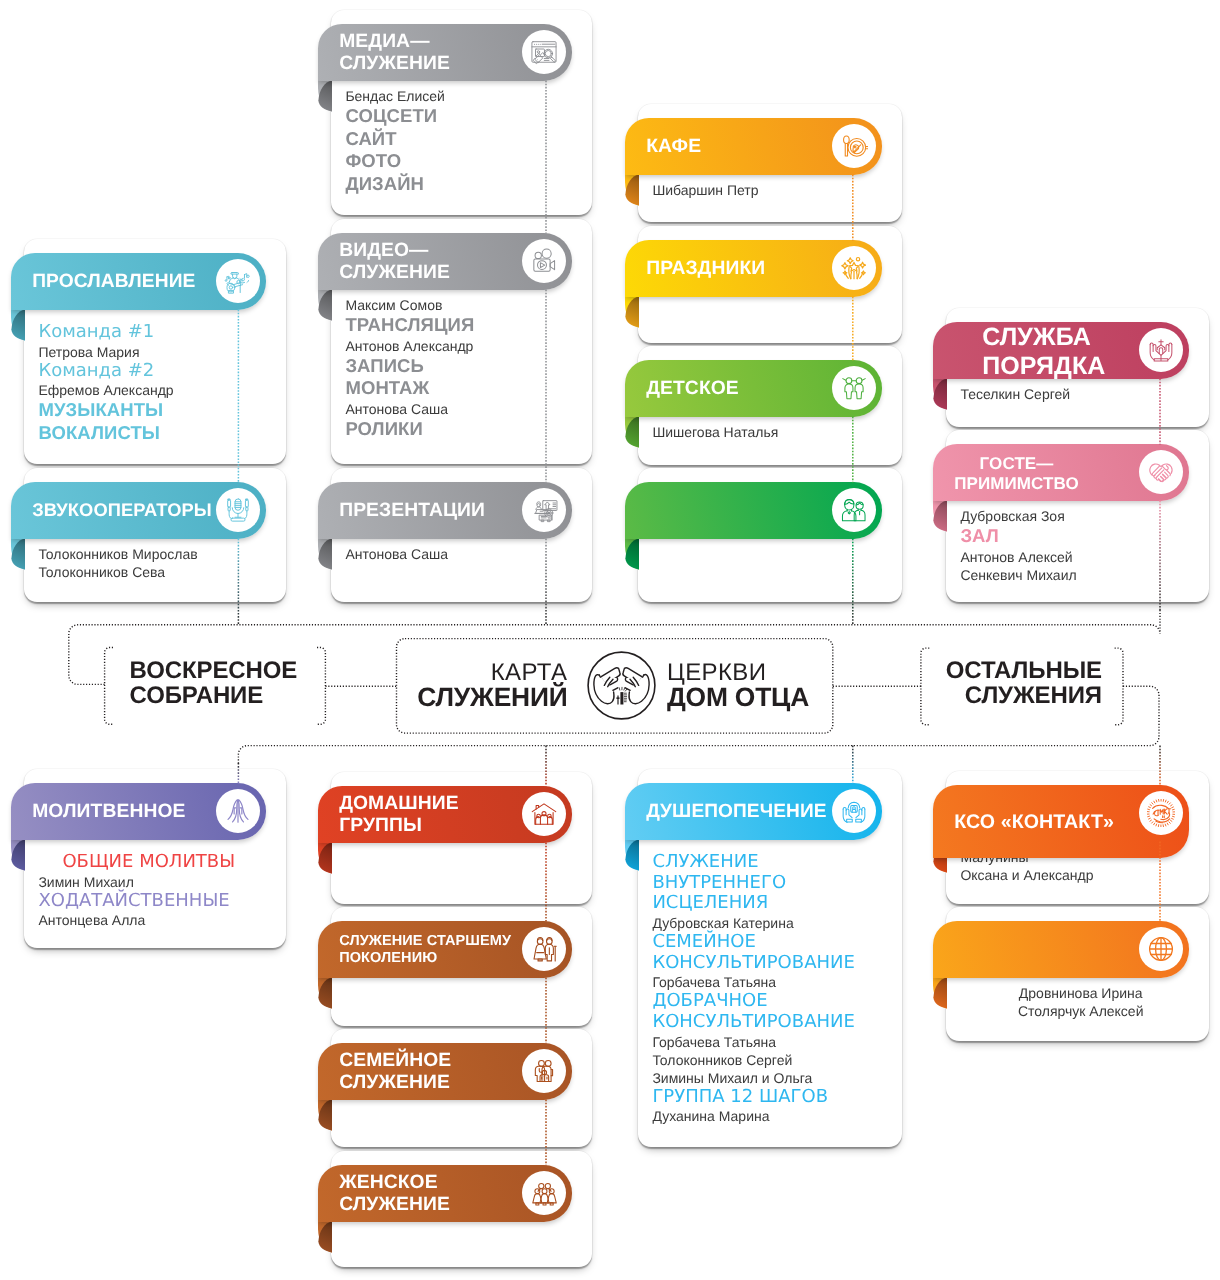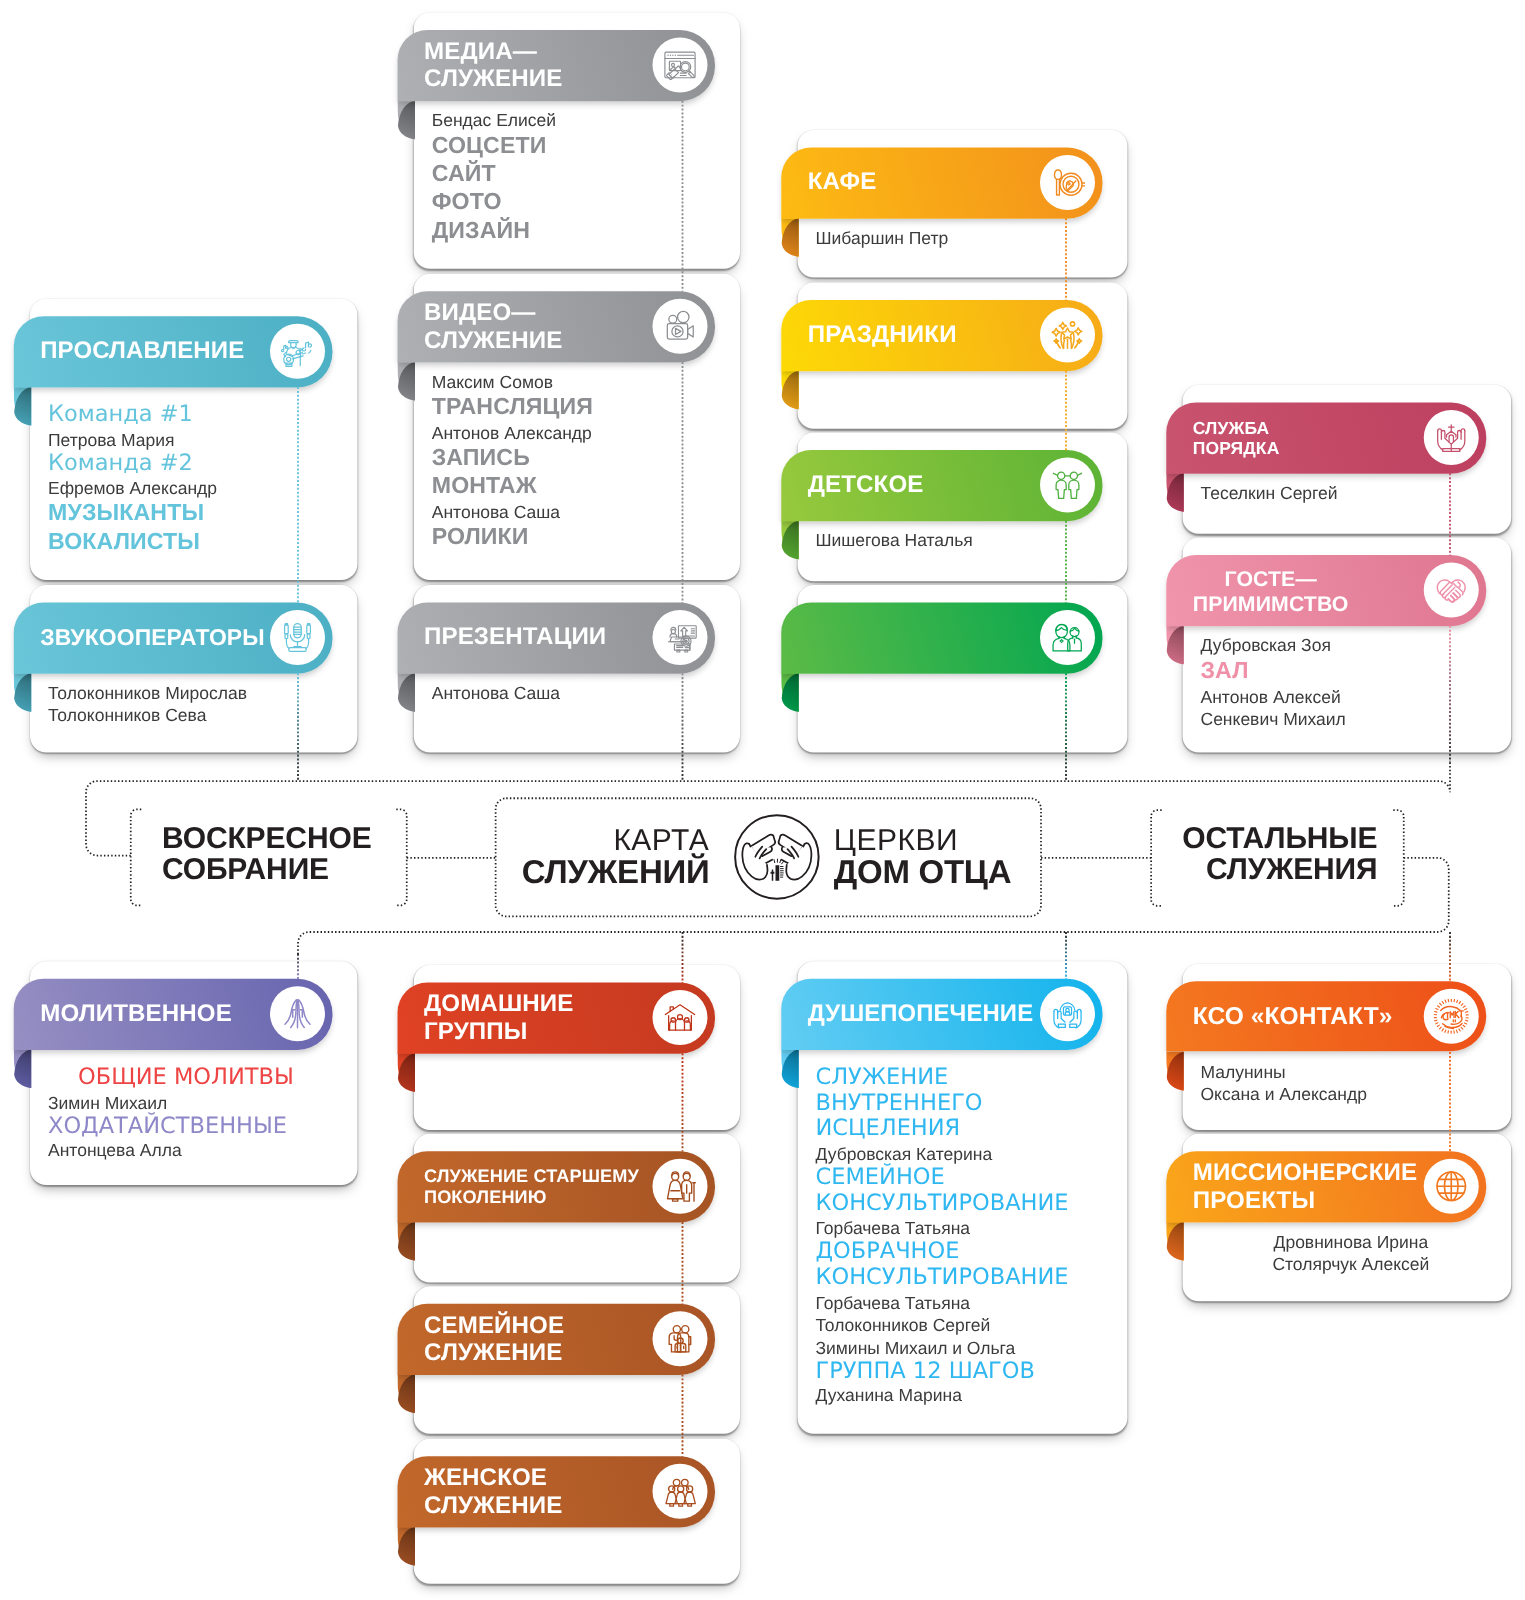--- a/index.html
+++ b/index.html
@@ -383,21 +383,21 @@
       <defs>
         <linearGradient id="fgorder" gradientUnits="userSpaceOnUse" x1="14" y1="2" x2="2" y2="28">
           <stop offset="0" stop-color="#75273a"></stop>
           <stop offset="1" stop-color="#ad3957"></stop>
         </linearGradient>
       </defs>
       <path d="M0 0 H14 V31.4 C6.4 30.6 0.5 22 0 8 Z" fill="#c9546f"></path>
       <path d="M14 0.4 C6.6 1.6 1.1 9.6 0.35 20.6 C0.9 26.4 6.4 30.6 14 31.4 Z" fill="url(#fgorder)"></path>
     </svg>
 <div class="pill" style="left:933px;top:322.4px;width:255.5px;height:56.2px;background:linear-gradient(74deg,#c9546f 0%,#bd3f5f 100%);">
-  <div class="ptitle" style="font-size:14px;">СЛУЖБА
+  <div class="ptitle" style="font-size:25px;margin-left:28px;">СЛУЖБА
 ПОРЯДКА</div>
   <div class="picon">
     <svg width="28" height="28" viewBox="0 0 32 32">
           <g fill="none" stroke="#c4506b" stroke-width="1.15" stroke-linejoin="round" stroke-linecap="round">
 <path d="M16 4.4v6.1M13.5 6.6h5"></path>
 <path d="M11.7 15.6v-2.2L16 10.2l4.3 3.2v2.2"></path>
 <path d="M14 20.1v-4.6a2 2 0 0 1 4 0v4.6"></path>
 <path d="M3.6 9.8a1.7 1.7 0 0 1 3.4 0v7.9"></path>
 <path d="M3.6 9.8v9.3c0 3.6 1.9 6.4 4.6 8.2"></path>
 <path d="M7 11.2a1.6 1.6 0 0 1 3.2 0v5.5l5.5 5.1"></path>
@@ -668,21 +668,21 @@
 <svg class="fold" width="15" height="33" viewBox="0 0 15 33" style="left:933px;top:840.6px;">
       <defs>
         <linearGradient id="fgkso" gradientUnits="userSpaceOnUse" x1="14" y1="2" x2="2" y2="28">
           <stop offset="0" stop-color="#92300e"></stop>
           <stop offset="1" stop-color="#da4816"></stop>
         </linearGradient>
       </defs>
       <path d="M0 0 H14 V31.4 C6.4 30.6 0.5 22 0 8 Z" fill="#f47920"></path>
       <path d="M14 0.4 C6.6 1.6 1.1 9.6 0.35 20.6 C0.9 26.4 6.4 30.6 14 31.4 Z" fill="url(#fgkso)"></path>
     </svg>
-<div class="pill" style="left:933px;top:785.4px;width:255.5px;height:56px;background:linear-gradient(74deg,#f47920 0%,#ed4f18 100%);text-align:center;">
+<div class="pill" style="left:933px;top:785.4px;width:255.5px;height:73px;background:linear-gradient(74deg,#f47920 0%,#ed4f18 100%);text-align:center;">
   <div class="ptitle" style="font-size:19.6px;">КСО «КОНТАКТ»</div>
   <div class="picon">
     <svg width="28" height="28" viewBox="0 0 32 32">
           <g>
 <g fill="none" stroke="#f26522" stroke-width="1.05" stroke-linecap="round">
               <path d="M29.5 17.4 L31.7 17.6"></path>
               <path d="M29.1 19.8 L31.2 20.4"></path>
               <path d="M28.1 22.2 L30.1 23.1"></path>
               <path d="M26.8 24.3 L28.5 25.6"></path>
               <path d="M25.1 26.1 L26.6 27.8"></path>
@@ -743,22 +743,20 @@
       <defs>
         <linearGradient id="fgmissions" gradientUnits="userSpaceOnUse" x1="14" y1="2" x2="2" y2="28">
           <stop offset="0" stop-color="#964613"></stop>
           <stop offset="1" stop-color="#de671c"></stop>
         </linearGradient>
       </defs>
       <path d="M0 0 H14 V31.4 C6.4 30.6 0.5 22 0 8 Z" fill="#faa61a"></path>
       <path d="M14 0.4 C6.6 1.6 1.1 9.6 0.35 20.6 C0.9 26.4 6.4 30.6 14 31.4 Z" fill="url(#fgmissions)"></path>
     </svg>
 <div class="pill" style="left:933px;top:921.4px;width:255.5px;height:56.2px;background:linear-gradient(74deg,#faa61a 0%,#f2711f 100%);">
-  <div class="ptitle" style="font-size:19.3px;">МИССИОНЕРСКИЕ
-ПРОЕКТЫ</div>
   <div class="picon">
     <svg width="28" height="28" viewBox="0 0 32 32">
           <g fill="none" stroke="#f2781f" stroke-width="1.5" stroke-linejoin="round" stroke-linecap="round">
 <circle cx="16" cy="16" r="13"></circle>
 <ellipse cx="16" cy="16" rx="6.2" ry="13"></ellipse>
 <path d="M16 3v26"></path>
 <path d="M4.4 9.7h23.2M3 16h26M4.4 22.3h23.2"></path>
 </g>
         </svg>
   </div>

